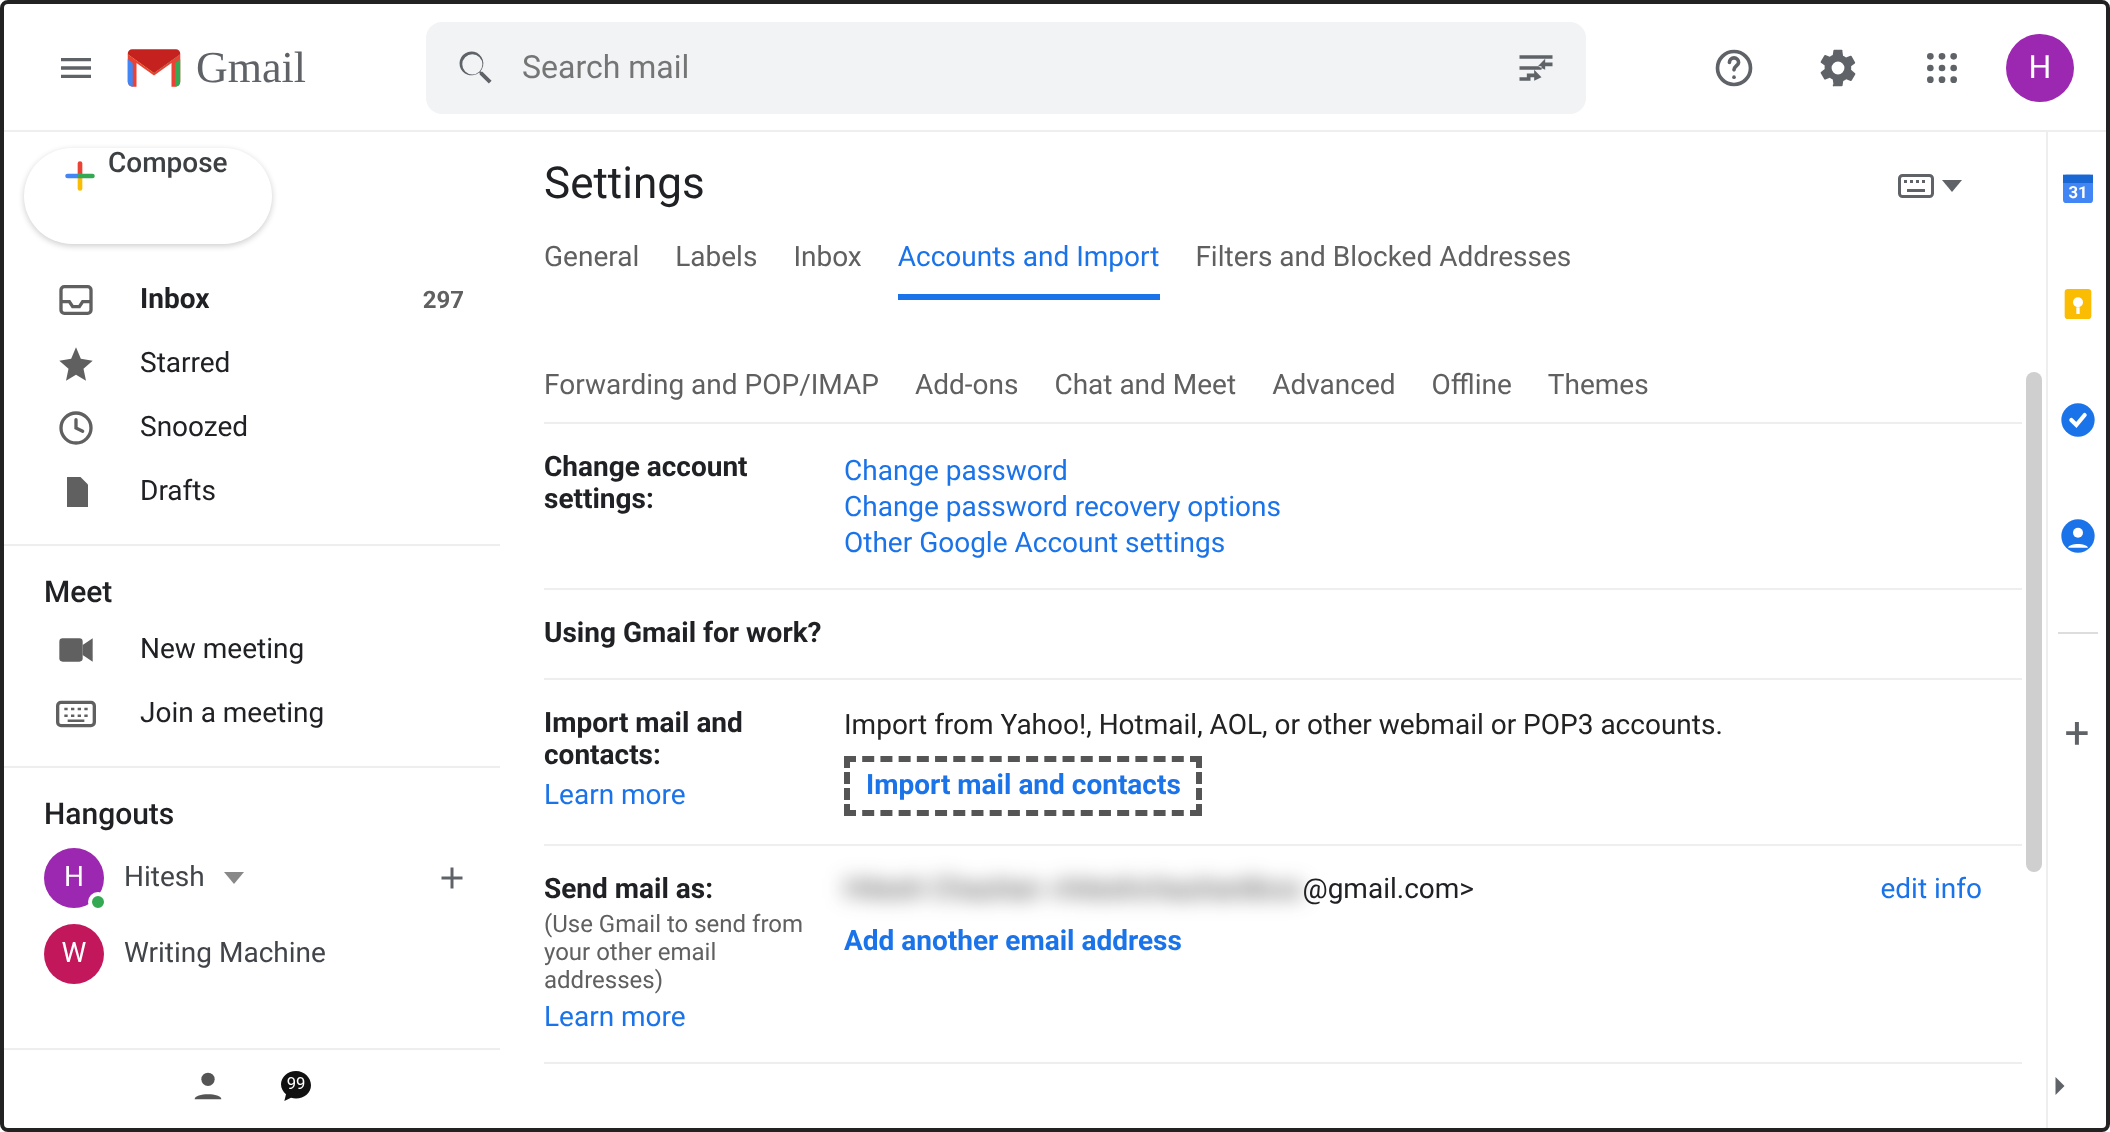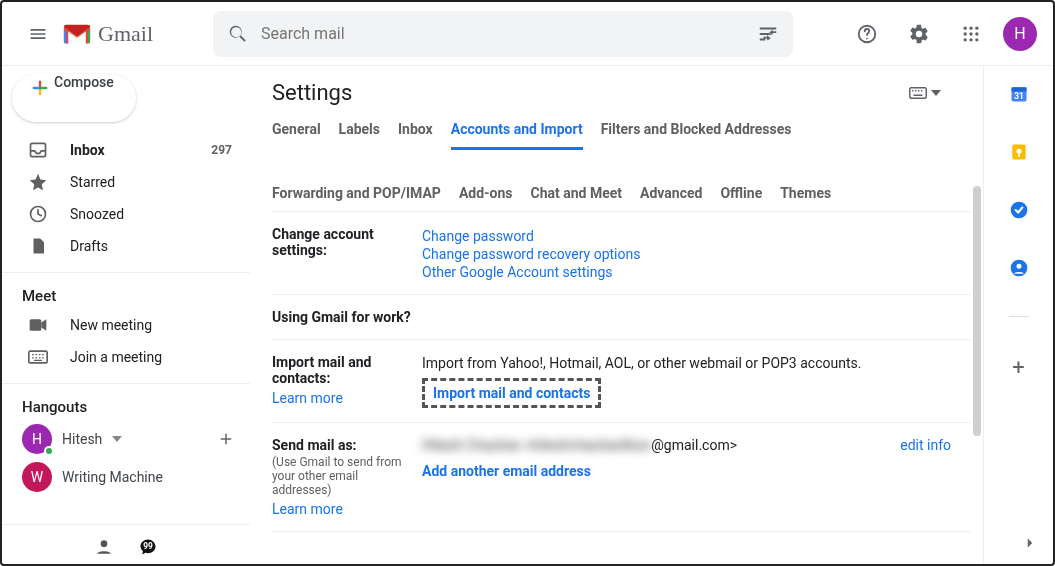--- a/index.html
+++ b/index.html
@@ -31,45 +31,45 @@
 .nav-item .ni-count { margin-left: auto; font-size: 12px; color: #606060; }
 .nav-icon { width: 20px; display: flex; justify-content: center; color: #606060; }
 .section-divider { height: 1px; background: #eee; margin: 10px 0 8px; }
 .section-title { font-size: 15px; font-weight: 500; color: #202124; padding: 6px 0 4px 20px; }
 .hangout-row { display: flex; align-items: center; padding: 4px 12px 4px 20px; gap: 10px; cursor: pointer; font-size: 14px; }
 .h-avatar { width: 30px; height: 30px; border-radius: 50%; color: #fff; display: flex; align-items: center; justify-content: center; font-size: 14px; position: relative; }
 .h-dot { width: 10px; height: 10px; border-radius: 50%; background: #34a853; border: 2px solid #fff; position: absolute; bottom: -2px; right: -2px; }
 .h-name { color: #414549; }
 .h-add { width: 24px; height: 24px; display: flex; align-items: center; justify-content: center; color: #5f6368; cursor: pointer; margin-left: auto; }
 .bottom-tabs { margin-top: auto; height: 40px; border-top: 1px solid #eee; display: flex; justify-content: center; gap: 20px; align-items: center; }
-.bticon { width: 24px; height: 24px; display: flex; align-items: flex-end; justify-content: center; color: #555; cursor: pointer; font-weight: bold; }
+.bticon { width: 24px; height: 24px; display: flex; align-items: flex-start; justify-content: center; color: #555; cursor: pointer; }
 
 
 .main { flex: 1; overflow-y: auto; padding: 14px 12px 0 22px; position: relative; }
 .main-header { display: flex; align-items: center; justify-content: space-between; padding-right: 30px; }
 .settings-title { font-size: 22px; color: #202124; }
 .kb-ind { display: flex; align-items: center; gap: 4px; color: #5f6368; }
 .tabs { display: flex; flex-wrap: wrap; gap: 18px; margin-top: 16px; border-bottom: 1px solid #eee; padding-bottom: 0; }
-.tab { font-size: 14px; color: #606060; cursor: pointer; padding-bottom: 10px; font-weight: 700; }
+.tab { font-size: 14px; color: #606060; cursor: pointer; padding-bottom: 10px; font-weight: 400; }
 .tab.active { color: #1a73e8; border-bottom: 3px solid #1a73e8; margin-bottom: -1px; }
 
 .setting-section { display: flex; padding: 14px 0; border-bottom: 1px solid #eee; font-size: 14px; }
 .s-label { width: 150px; font-weight: 700; color: #202124; padding-right: 10px; }
 .s-label .sub { font-weight: 400; font-size: 12px; color: #606060; display: block; margin-top: 2px; }
 .s-label .sub-link { font-weight: 400; font-size: 14px; color: #1a73e8; cursor: pointer; display: block; margin-top: 4px; }
 .s-content { flex: 1; color: #202124; }
 .s-content .desc { color: #222; line-height: 1.4; }
 .s-content .link { color: #1a73e8; cursor: pointer; }
 .s-content .linkline { color: #1a73e8; cursor: pointer; margin-top: 2px; display: block; }
 .s-content .edit { color: #1a73e8; cursor: pointer; float: right; margin-right: 20px; }
 .highlight-box { border: 3px dashed #555; display: inline-block; padding: 4px 8px; margin-top: 4px; }
 .blurred { filter: blur(5px); display: inline-block; color: #333; }
 
 
-.rightpanel { width: 70px; border-left: 1px solid #eee; display: flex; flex-direction: column; align-items: center; padding-top: 18px; gap: 38px; }
+.rightpanel { width: 30px; border-left: 1px solid #eee; display: flex; flex-direction: column; align-items: center; padding-top: 18px; gap: 38px; }
 .rp-icon { width: 20px; height: 20px; cursor: pointer; }
 .rp-divider { width: 20px; height: 1px; background: #ddd; }
 .rp-plus { color: #5f6368; font-size: 22px; cursor: pointer; }
 .rp-arrow { position: absolute; bottom: 10px; right: 16px; color: #5f6368; cursor: pointer; }
 
 .scrollbar-fake { position: absolute; right: 2px; top: 120px; width: 8px; height: 250px; background: #cfcfcf; border-radius: 4px; }
 </style>
 </head>
 <body>
 

